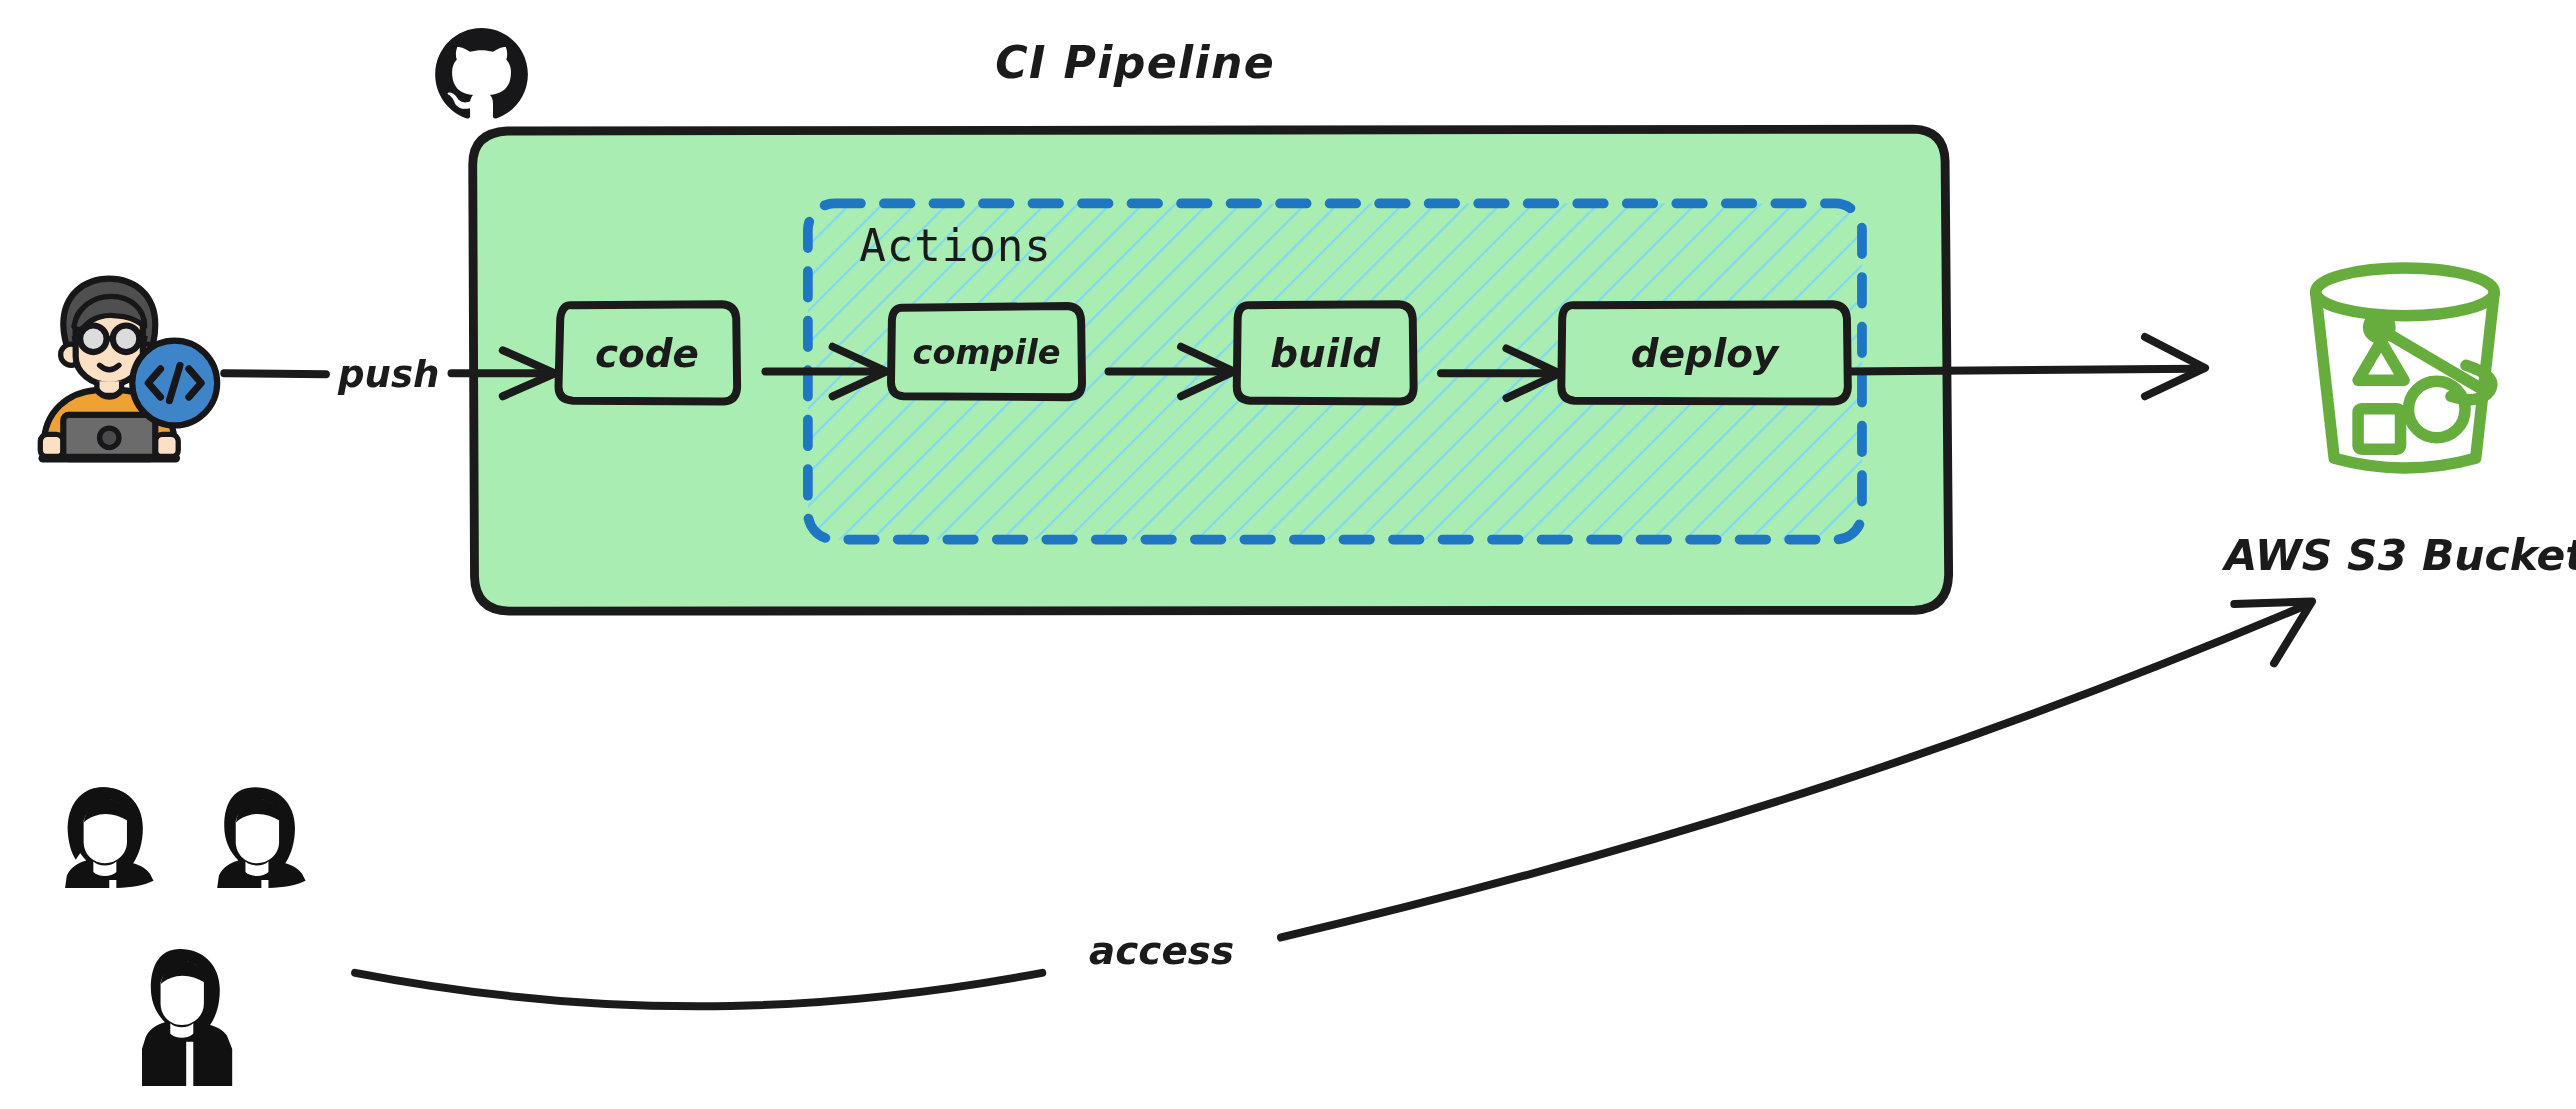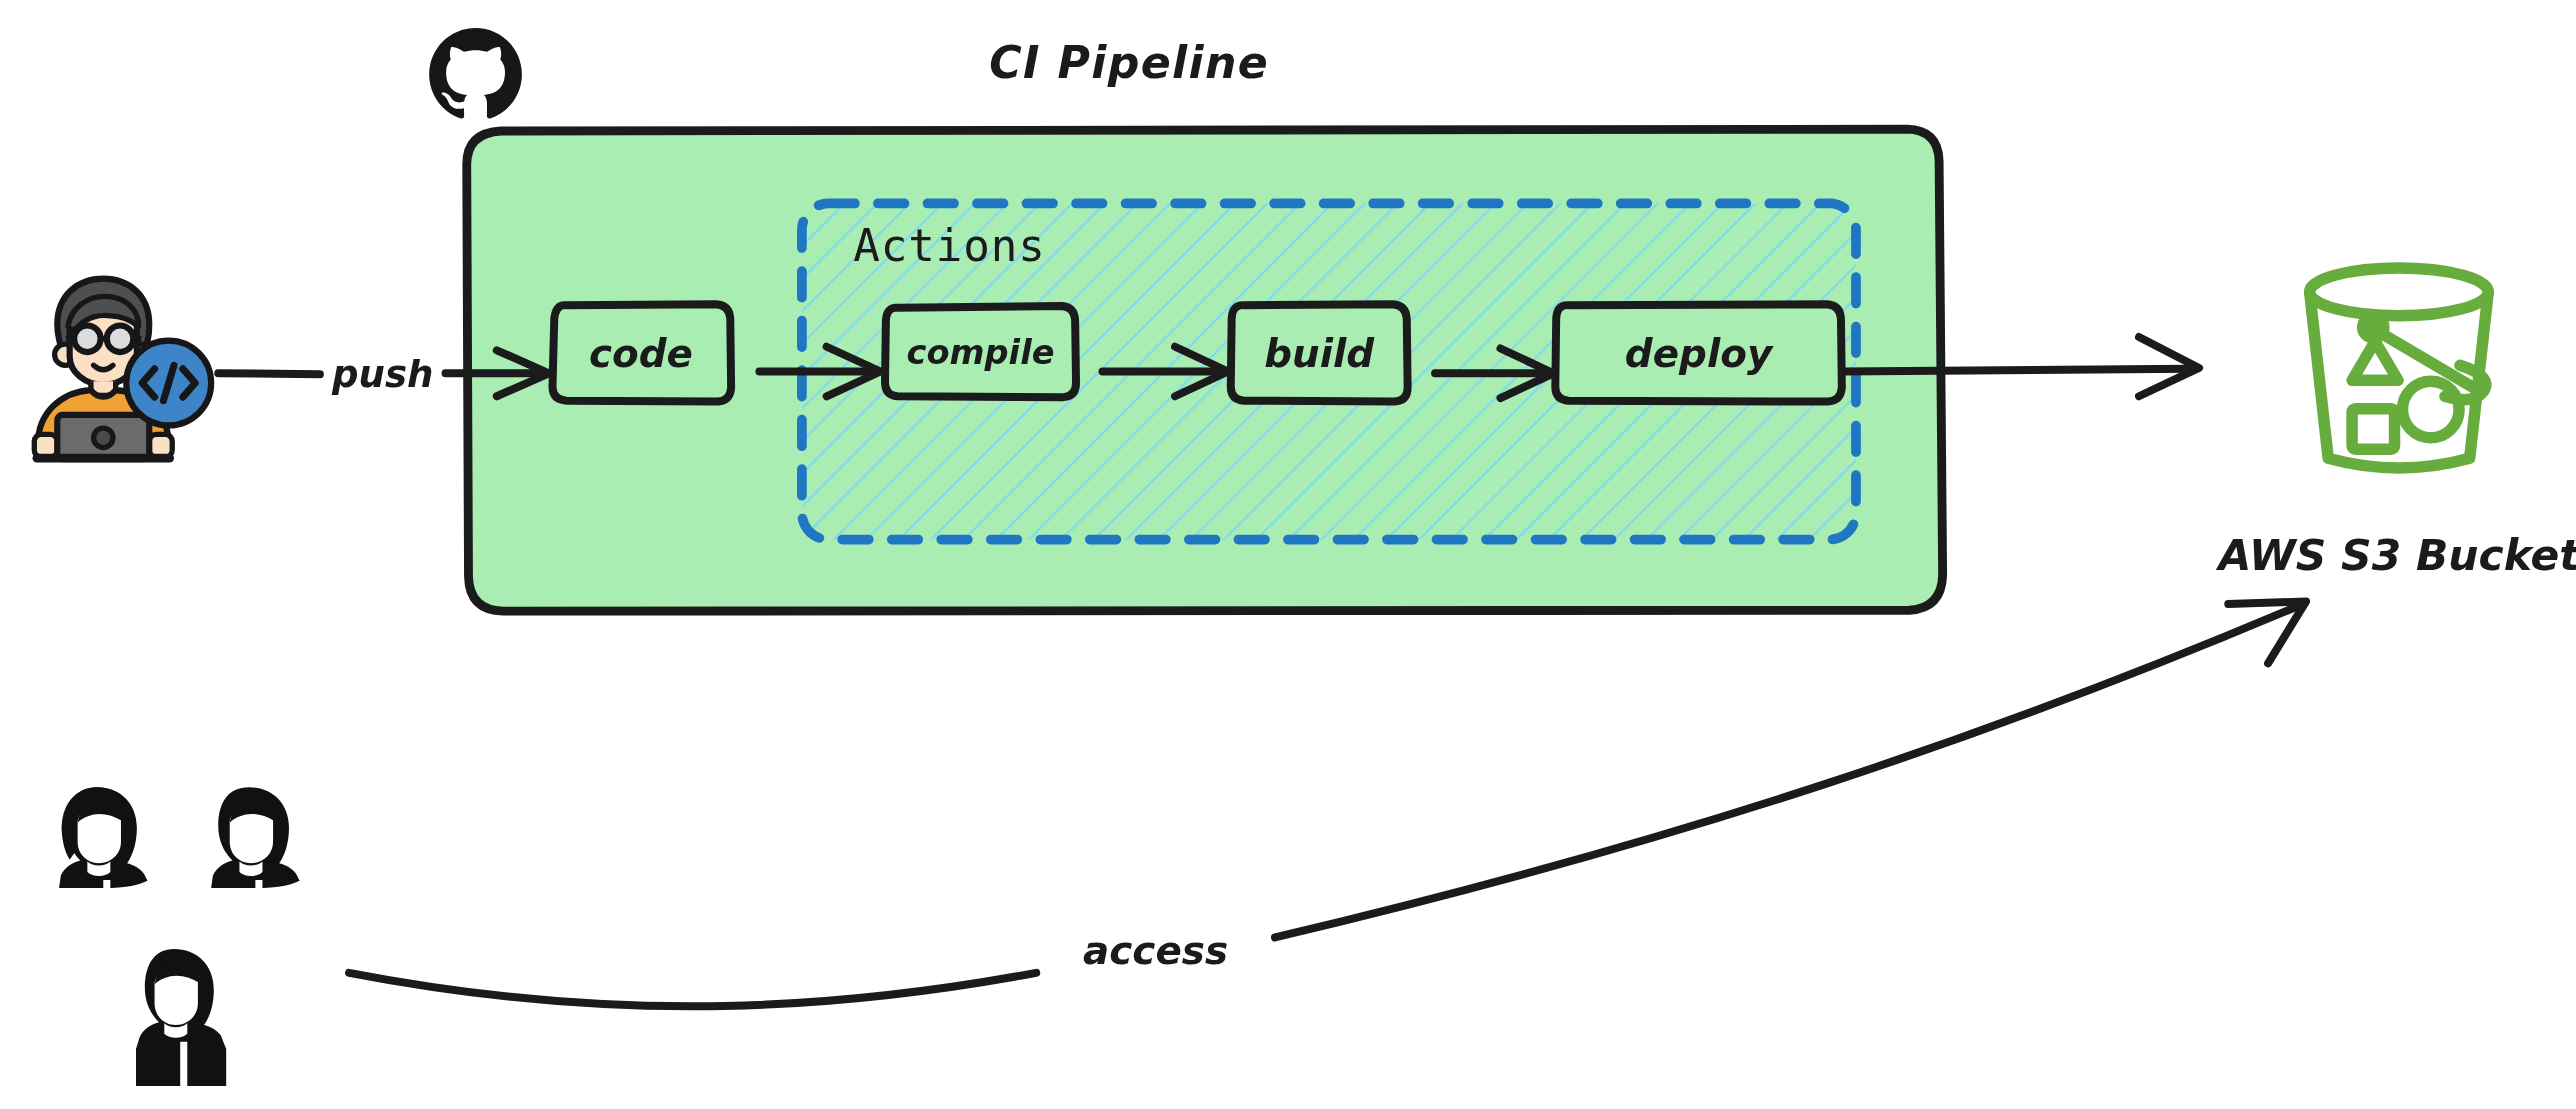--- a/index.html
+++ b/index.html
@@ -9,21 +9,21 @@
   }
   body {
     width: 2576px;
     height: 1110px;
     position: relative;
     overflow: hidden;
     font-family: "DejaVu Sans", sans-serif;
   }
   #stage {
     position: absolute;
-    left: 6px; top: 0;
+    left: 12px; top: 0;
     width: 2485px;
     height: 1110px;
   }
   #stage svg {
     position: absolute;
     left: 0; top: 0;
     width: 2576px;
     height: 1110px;
     overflow: visible;
   }

